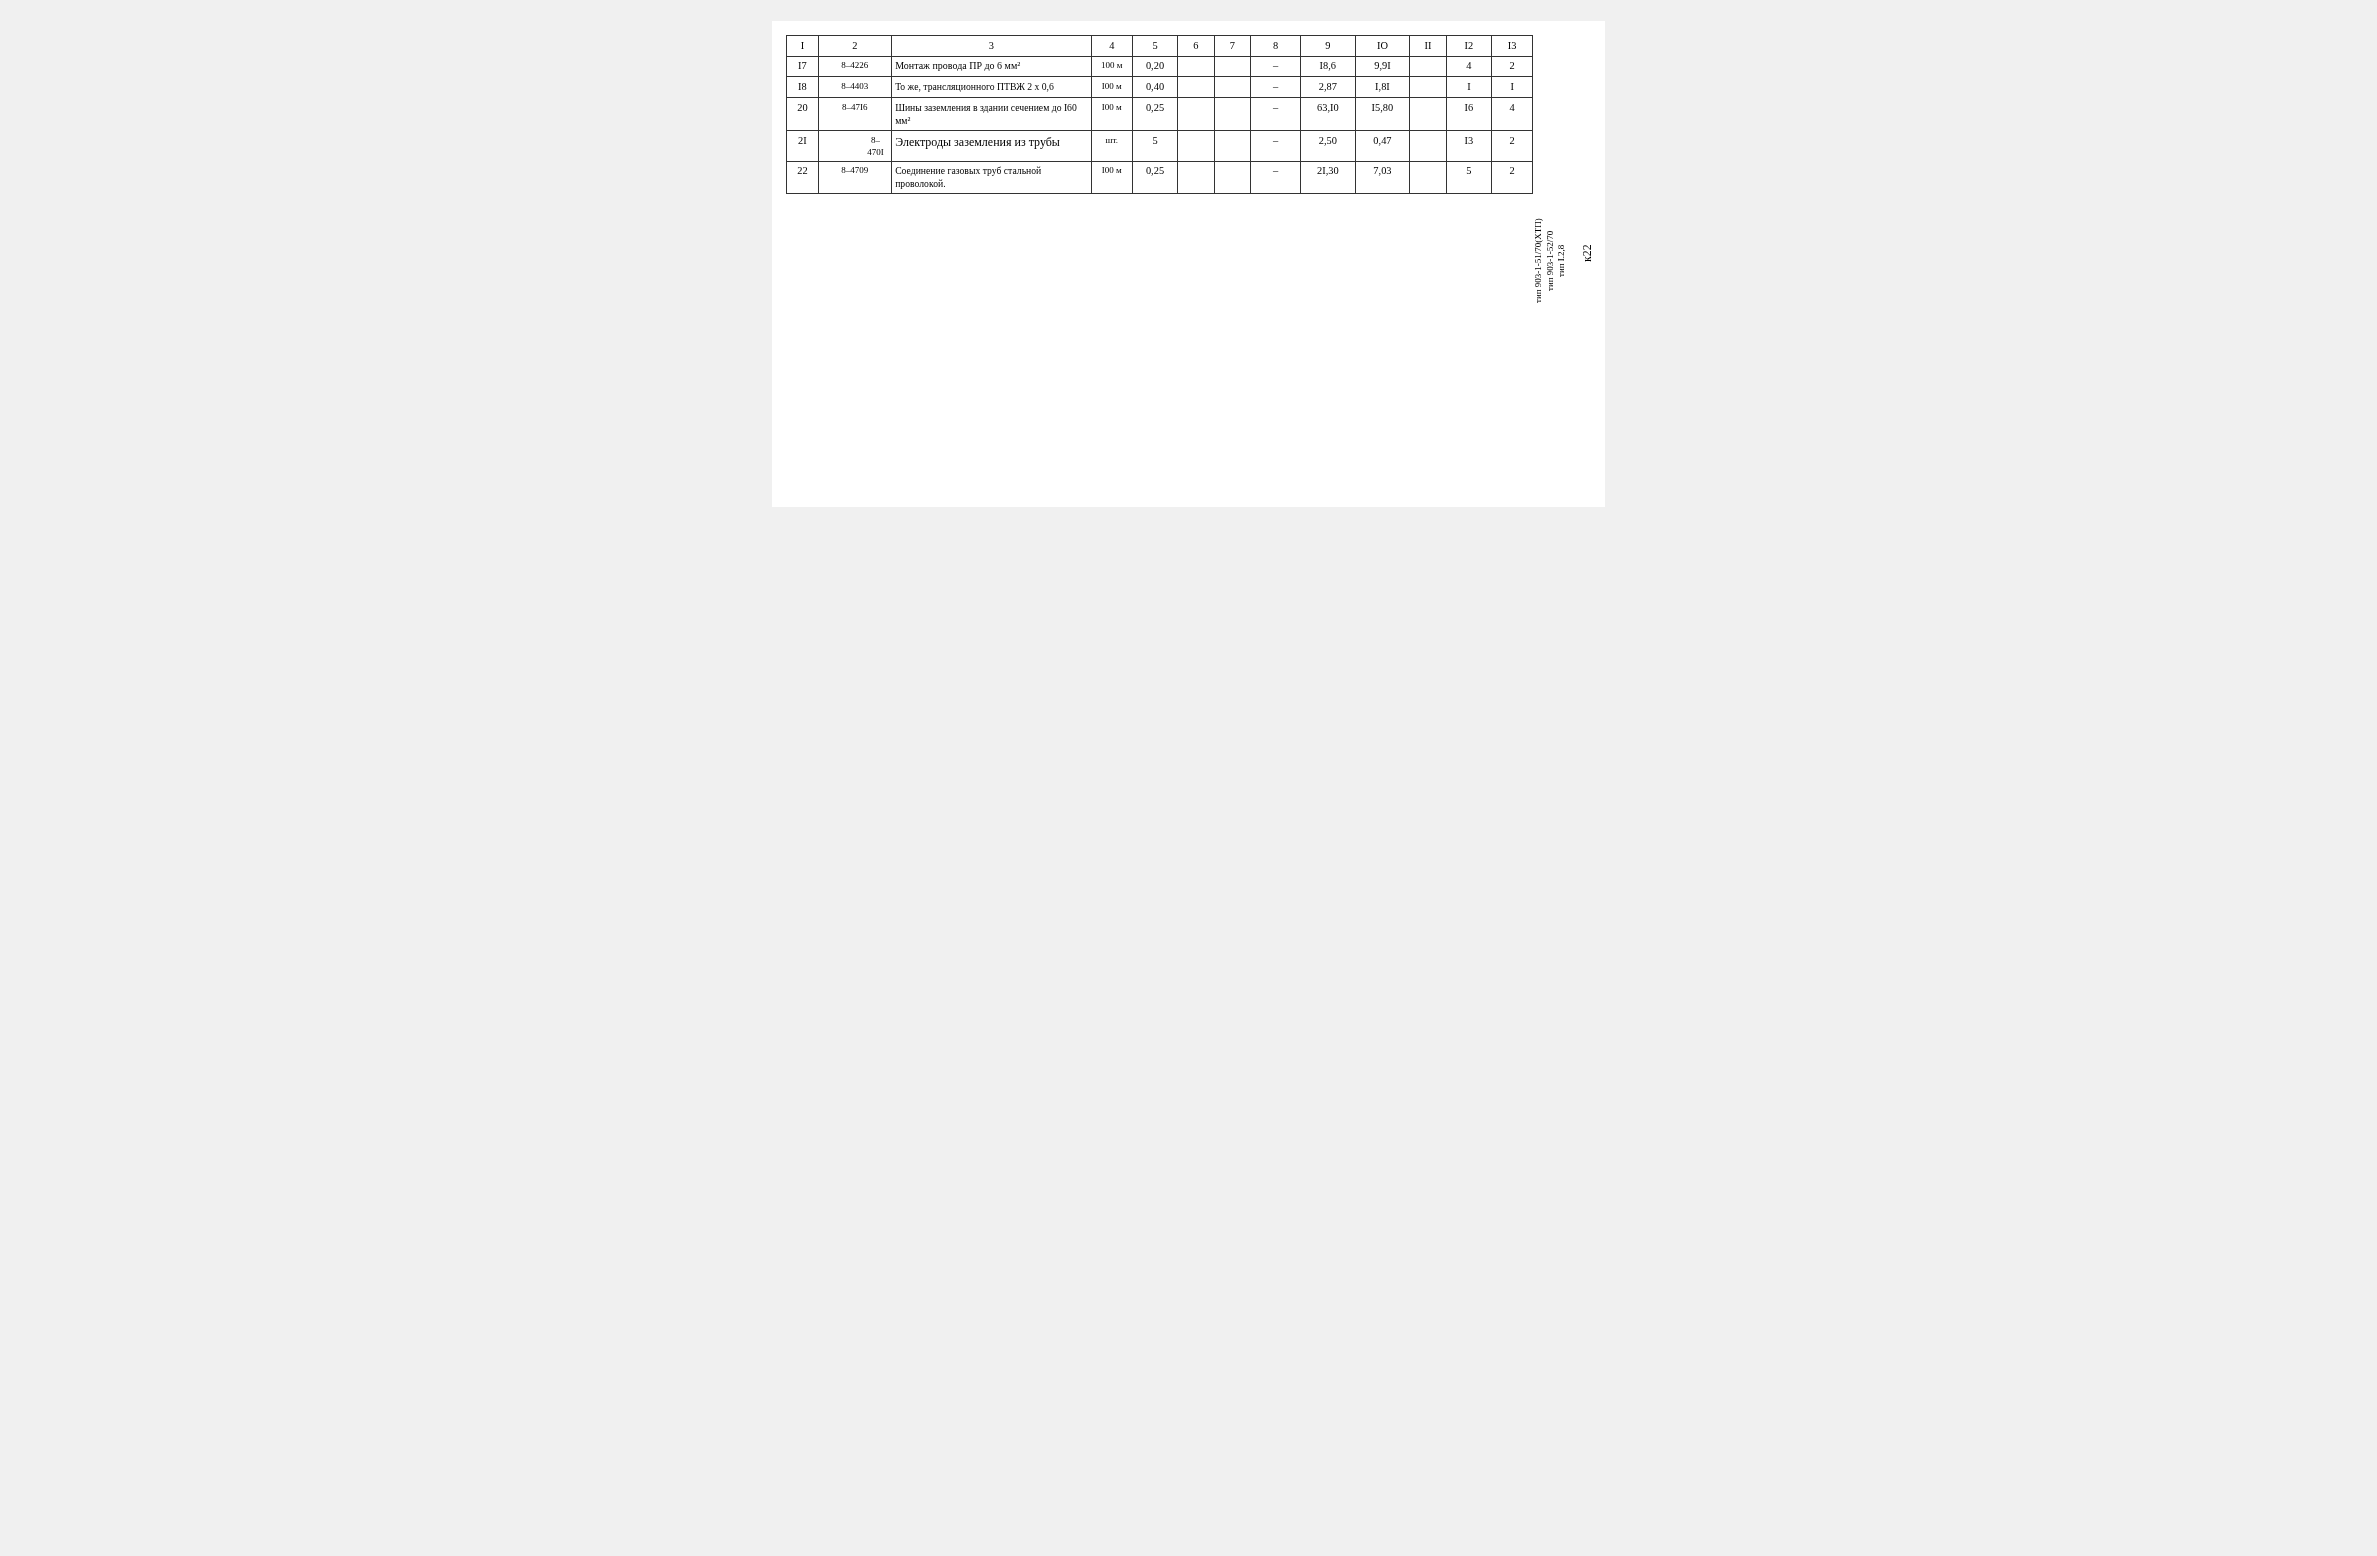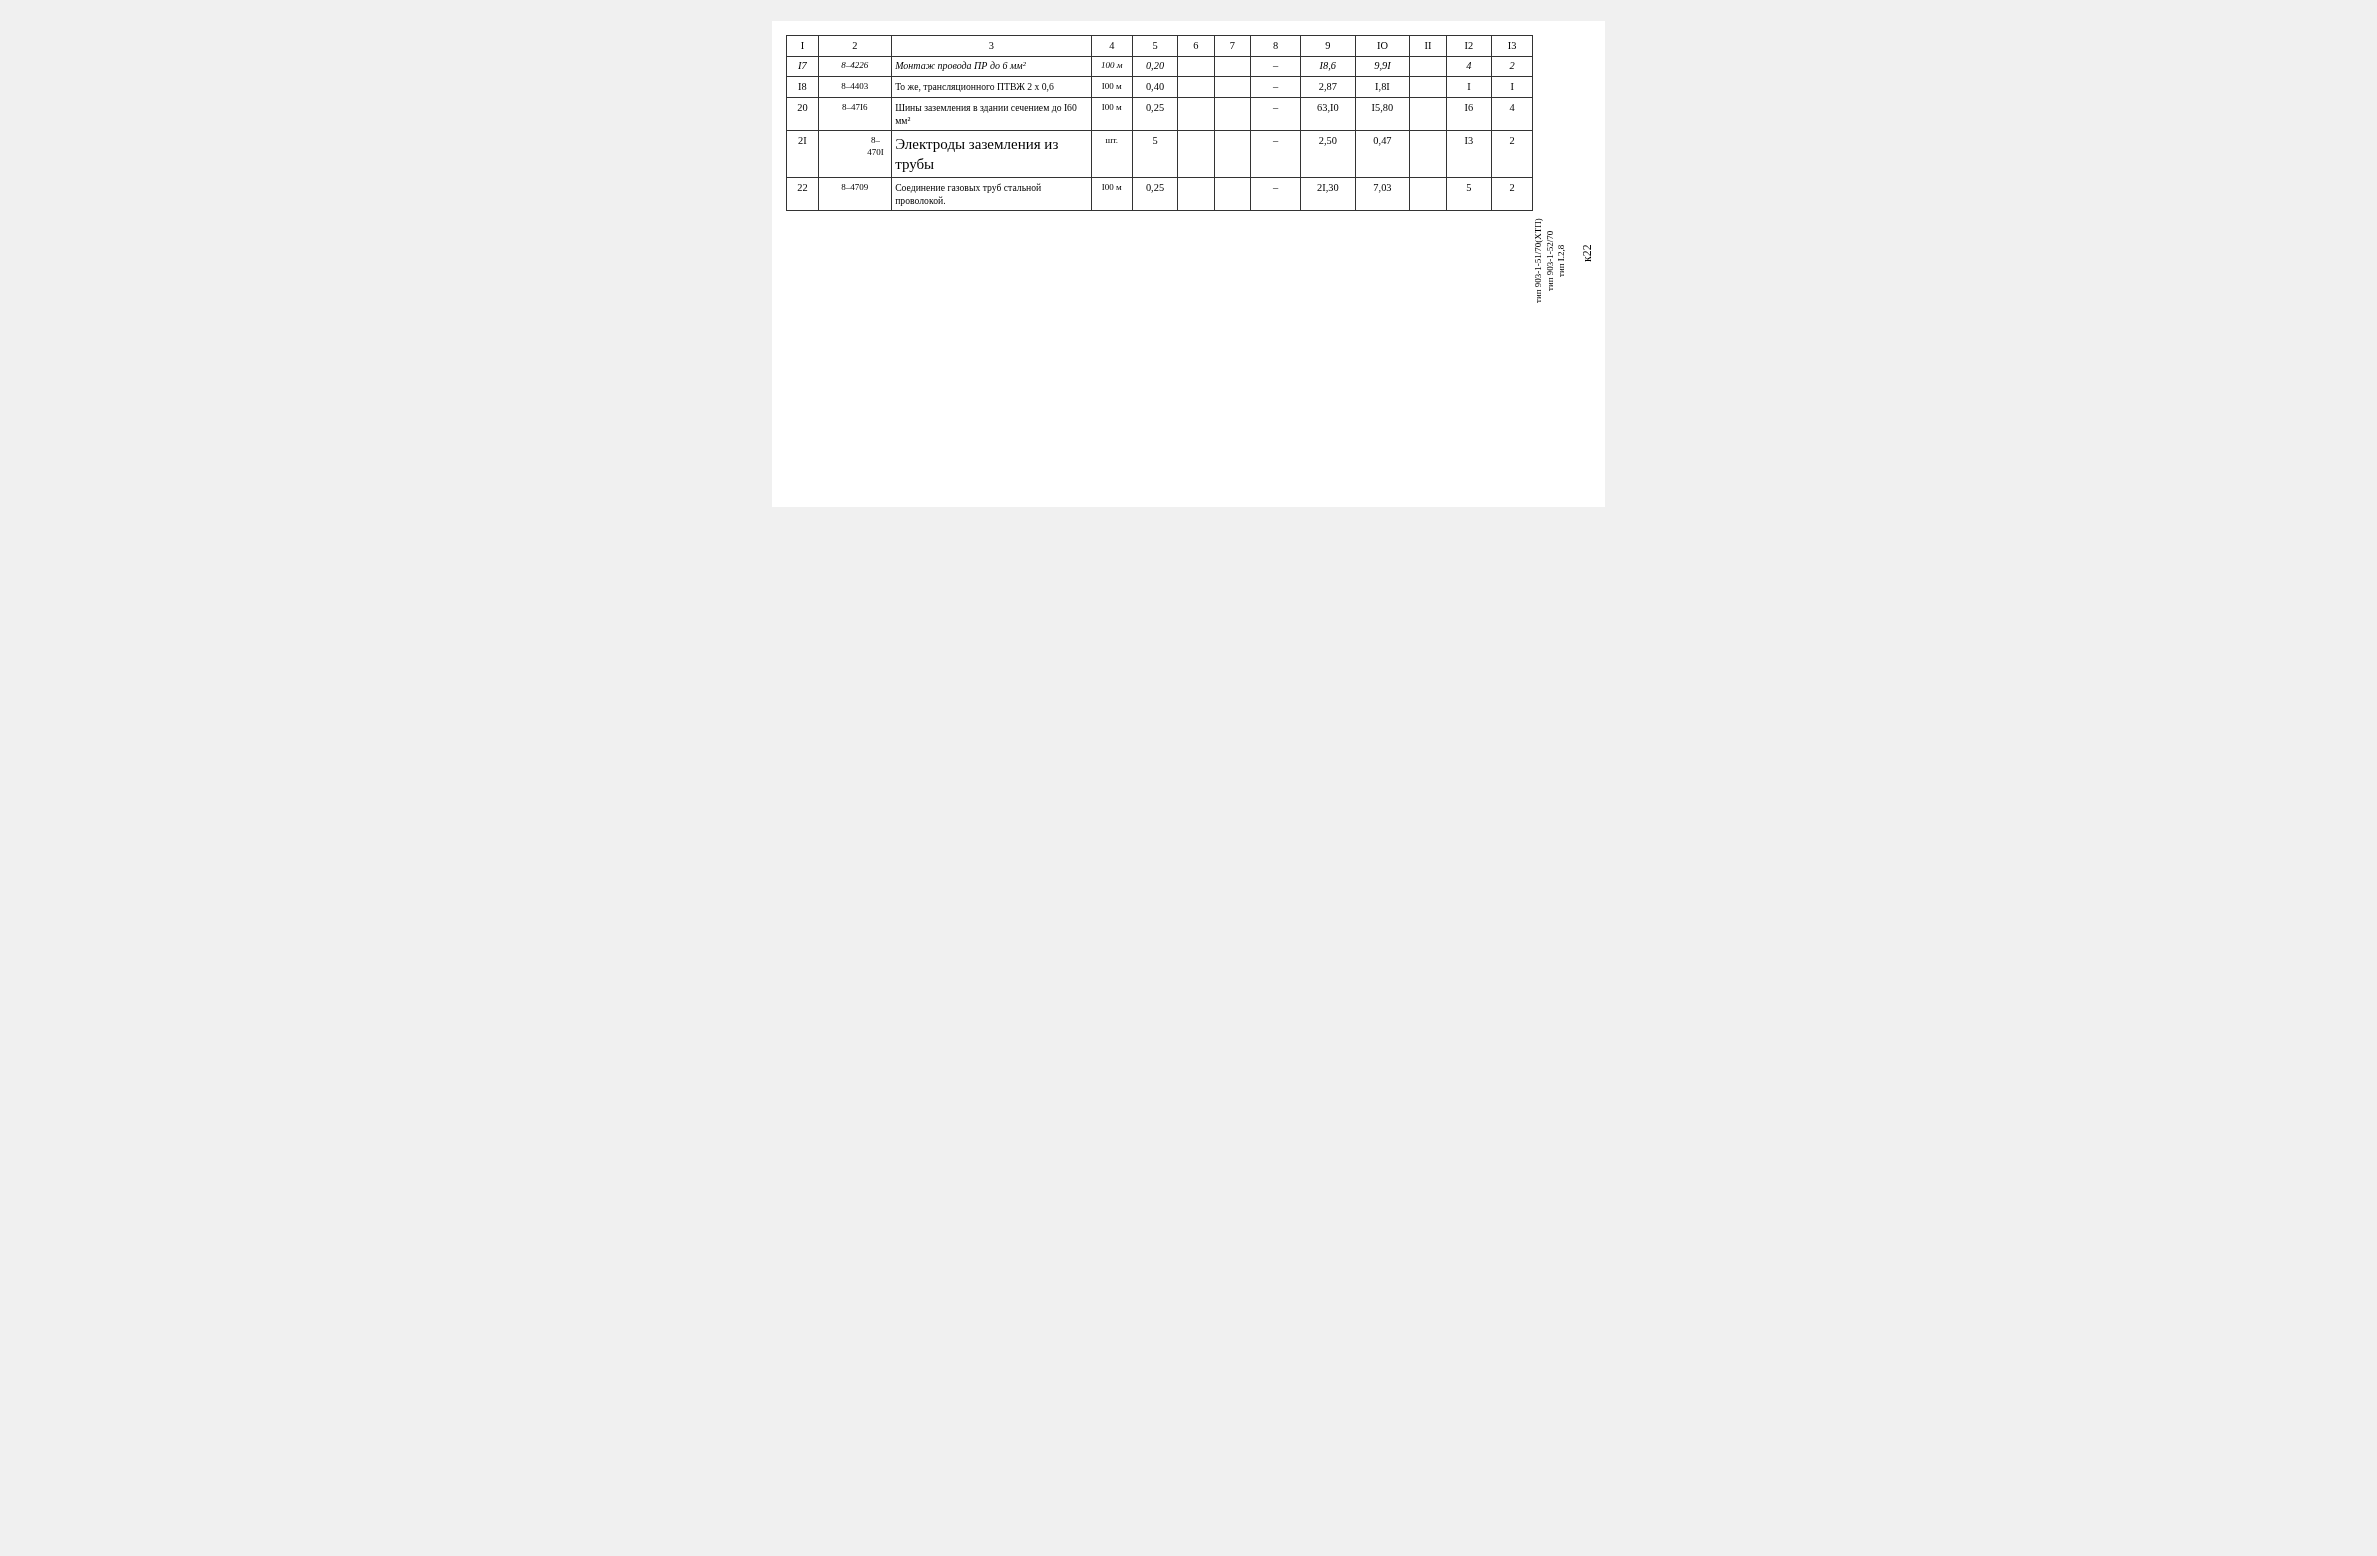--- a/index.html
+++ b/index.html
@@ -110,21 +110,21 @@
           <th>7</th>
           <th>8</th>
           <th>9</th>
           <th>IO</th>
           <th>II</th>
           <th>I2</th>
           <th>I3</th>
         </tr>
       </thead>
       <tbody id="table-body">
-      <tr style="vertical-align: top; font-style: italic;">
+      <tr style="vertical-align: top;">
             <td>I7</td>
             <td style="font-size: 9px;">8–4226</td>
             <td class="text-left" style="font-size: 10px; margin-top: 45px;">Монтаж провода ПР до 6 мм²</td>
             <td style="font-size: 9px;">100 м</td>
             <td>0,20</td>
             <td></td>
             <td></td>
             <td>–</td>
             <td>I8,6</td>
             <td>9,9I</td>
@@ -158,21 +158,21 @@
             <td>–</td>
             <td>63,I0</td>
             <td>I5,80</td>
             <td></td>
             <td>I6</td>
             <td>4</td>
           </tr>
           <tr style="vertical-align: top;">
             <td>2I</td>
             <td style="font-size: 9px; padding-left: 45px;">8–470I</td>
-            <td class="text-left" style="font-size: 15px; margin-top: 26px;">Электроды заземления из трубы</td>
+            <td class="text-left" style="font-size: 12px; margin-top: 26px;">Электроды заземления из трубы</td>
             <td style="font-size: 9px;">шт.</td>
             <td>5</td>
             <td></td>
             <td></td>
             <td>–</td>
             <td>2,50</td>
             <td>0,47</td>
             <td></td>
             <td>I3</td>
             <td>2</td>

